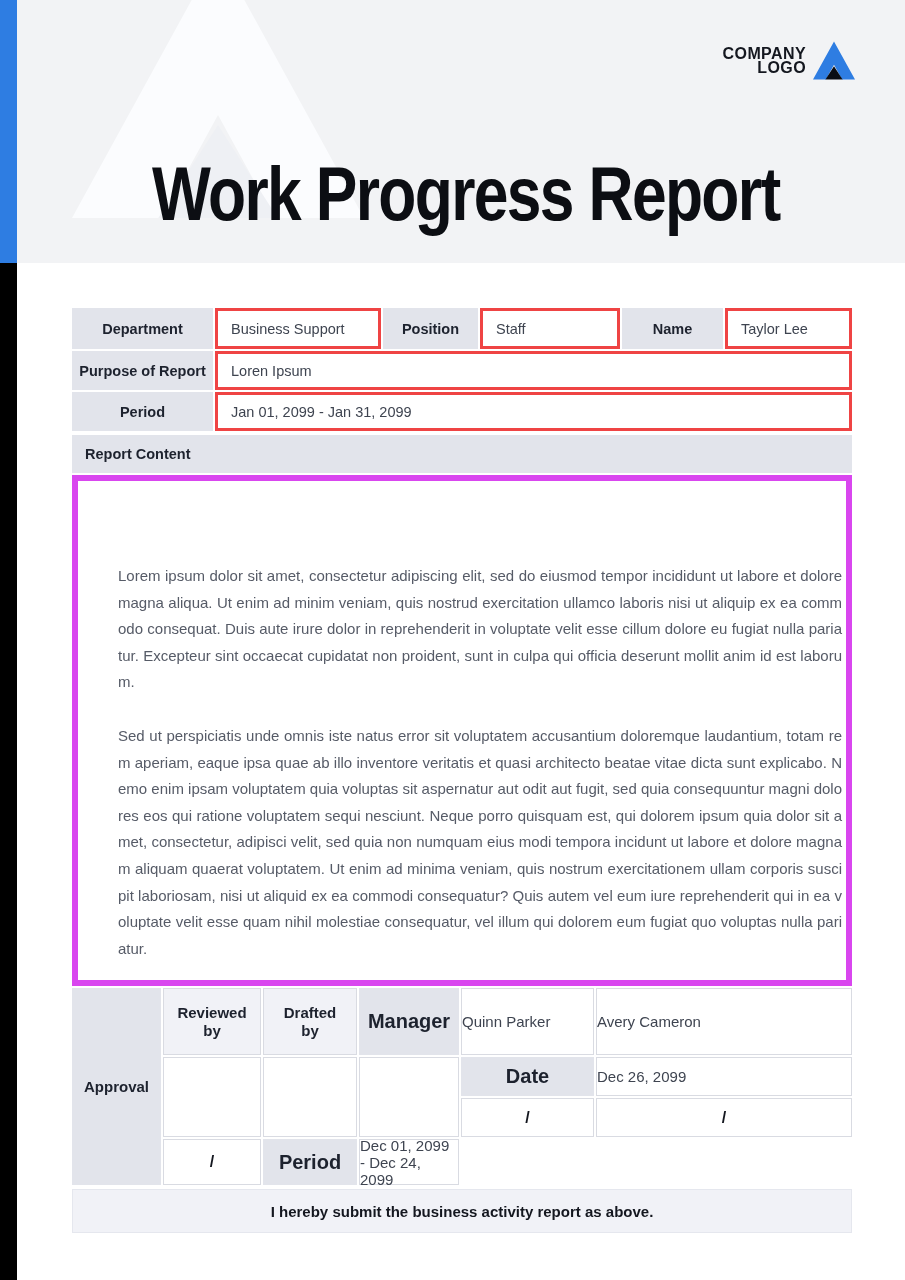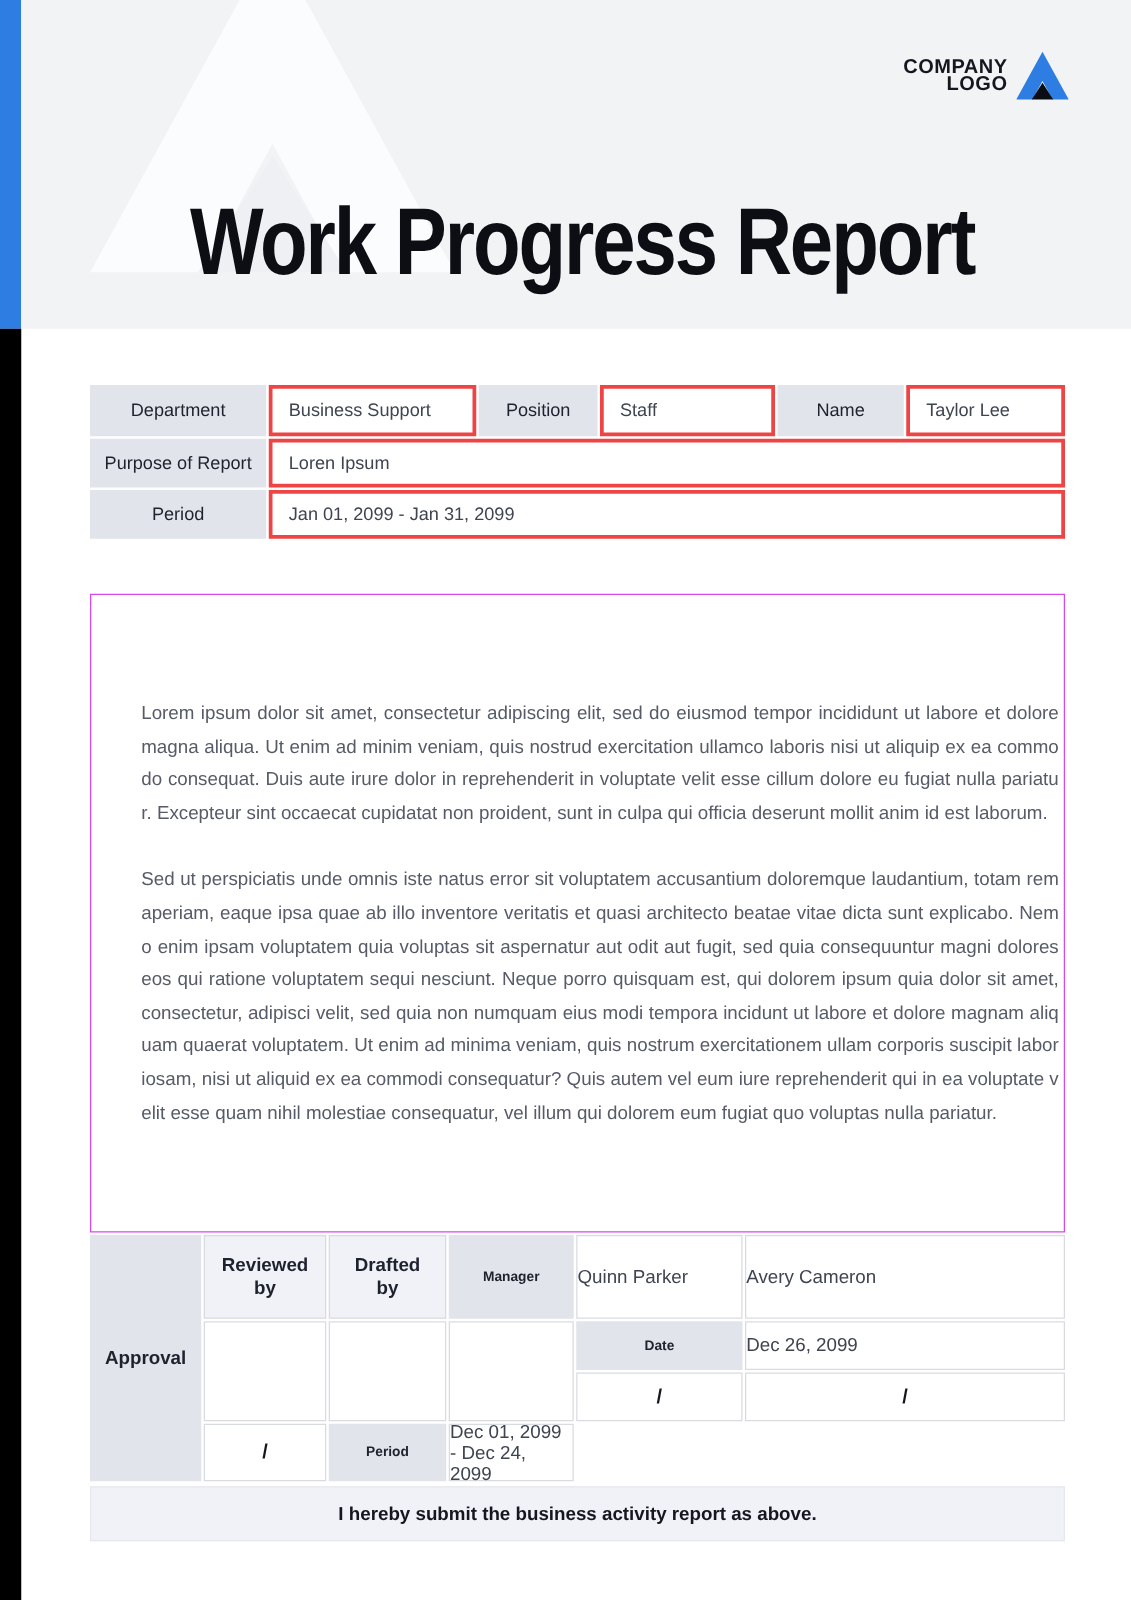--- a/index.html
+++ b/index.html
@@ -25,38 +25,38 @@
   }
 
   
   .info-grid {
     position:absolute; left:72px; top:308px; width:780px;
     display:grid; gap:2px;
     grid-template-columns:141px 166px 95px 140px 101px 1fr;
     grid-template-rows:41px 39px 39px;
   }
   .cell-label {
-    background:#e2e4eb; color:#1d222e; font-weight:400; font-size:14.5px;
+    background:#e2e4eb; color:#1d222e; font-weight:700; font-size:14.5px;
     display:flex; align-items:center; justify-content:center; text-align:center;
   }
   .cell-value {
     background:#ffffff; border:3px solid #ef4444; color:#3e4450; font-size:14.5px;
     display:flex; align-items:center; padding-left:13px;
   }
   .span-rest { grid-column:2 / 7; }
 
   
   .section-band {
     position:absolute; left:72px; top:435px; width:780px; height:38px;
     background:#e2e4eb; color:#1d222e; font-weight:700; font-size:14.5px;
     display:flex; align-items:center; padding-left:13px; box-sizing:border-box;
   }
   .content-box {
     position:absolute; left:72px; top:475px; width:780px; height:511px;
-    background:#ffffff; border:1px solid #d946ef; box-sizing:border-box;
+    background:#ffffff; border:6px solid #d946ef; box-sizing:border-box;
     padding:82px 4px 0 40px; overflow:hidden;
   }
   .content-box p {
     margin:0 0 27px 0; font-size:15px; line-height:26.6px; color:#565b67;
     text-align:justify; word-break:break-all;
   }
 
   
   .approval-grid {
     position:absolute; left:72px; top:988px; width:780px;
@@ -64,21 +64,21 @@
     grid-template-columns:89px 98px 94px 100px 133px 1fr;
     grid-template-rows:67px 39px 39px 46px;
   }
   .ap-main-label { grid-row:1 / 5; background:#e2e4eb; color:#1d222e; font-weight:700; font-size:15px;
     display:flex; align-items:center; justify-content:center; }
   .ap-col-head { background:#f1f2f7; border:1px solid #d9dbe2; color:#1d222e; font-weight:700; font-size:15px;
     display:flex; align-items:center; justify-content:center; text-align:center; line-height:1.2; padding:0 14px; }
   .ap-sig { grid-row:2 / 4; background:#ffffff; border:1px solid #d9dbe2; }
   .ap-slash { background:#ffffff; border:1px solid #d9dbe2; color:#14171f; font-weight:700; font-size:16px;
     display:flex; align-items:center; justify-content:center; }
-  .ap-r-label { background:#e2e4eb; color:#1d222e; font-weight:700; font-size:11px;
+  .ap-r-label { background:#e2e4eb; color:#1d222e; font-weight:700; font-size:20px;
     display:flex; align-items:center; justify-content:center; }
   .ap-r-value { background:#ffffff; border:1px solid #d9dbe2; color:#3e4450; font-size:15px;
     display:flex; align-items:center; padding-left:0; }
 
   
   .footer-band {
     position:absolute; left:72px; top:1189px; width:780px; height:44px;
     background:#f1f2f7; border:1px solid #e5e7ee; box-sizing:border-box;
     display:flex; align-items:center; justify-content:center;
     font-weight:700; font-size:15px; color:#14171f;text-align:center;
@@ -120,20 +120,21 @@
     <div class="cell-label">Name</div>
     <div class="cell-value">Taylor Lee</div>
 
     <div class="cell-label">Purpose of Report</div>
     <div class="cell-value span-rest">Loren Ipsum</div>
 
     <div class="cell-label">Period</div>
     <div class="cell-value span-rest">Jan 01, 2099 - Jan 31, 2099</div>
   </div>
 
+  <div class="section-band">Report Content</div>
 
   <div class="content-box">
     <p>Lorem ipsum dolor sit amet, consectetur adipiscing elit, sed do eiusmod tempor incididunt ut labore et dolore magna aliqua. Ut enim ad minim veniam, quis nostrud exercitation ullamco laboris nisi ut aliquip ex ea commodo consequat. Duis aute irure dolor in reprehenderit in voluptate velit esse cillum dolore eu fugiat nulla pariatur. Excepteur sint occaecat cupidatat non proident, sunt in culpa qui officia deserunt mollit anim id est laborum.</p>
     <p>Sed ut perspiciatis unde omnis iste natus error sit voluptatem accusantium doloremque laudantium, totam rem aperiam, eaque ipsa quae ab illo inventore veritatis et quasi architecto beatae vitae dicta sunt explicabo. Nemo enim ipsam voluptatem quia voluptas sit aspernatur aut odit aut fugit, sed quia consequuntur magni dolores eos qui ratione voluptatem sequi nesciunt. Neque porro quisquam est, qui dolorem ipsum quia dolor sit amet, consectetur, adipisci velit, sed quia non numquam eius modi tempora incidunt ut labore et dolore magnam aliquam quaerat voluptatem. Ut enim ad minima veniam, quis nostrum exercitationem ullam corporis suscipit laboriosam, nisi ut aliquid ex ea commodi consequatur? Quis autem vel eum iure reprehenderit qui in ea voluptate velit esse quam nihil molestiae consequatur, vel illum qui dolorem eum fugiat quo voluptas nulla pariatur.</p>
   </div>
 
   <div class="approval-grid">
     <div class="ap-main-label">Approval</div>
 
     <div class="ap-col-head">Reviewed by</div>

